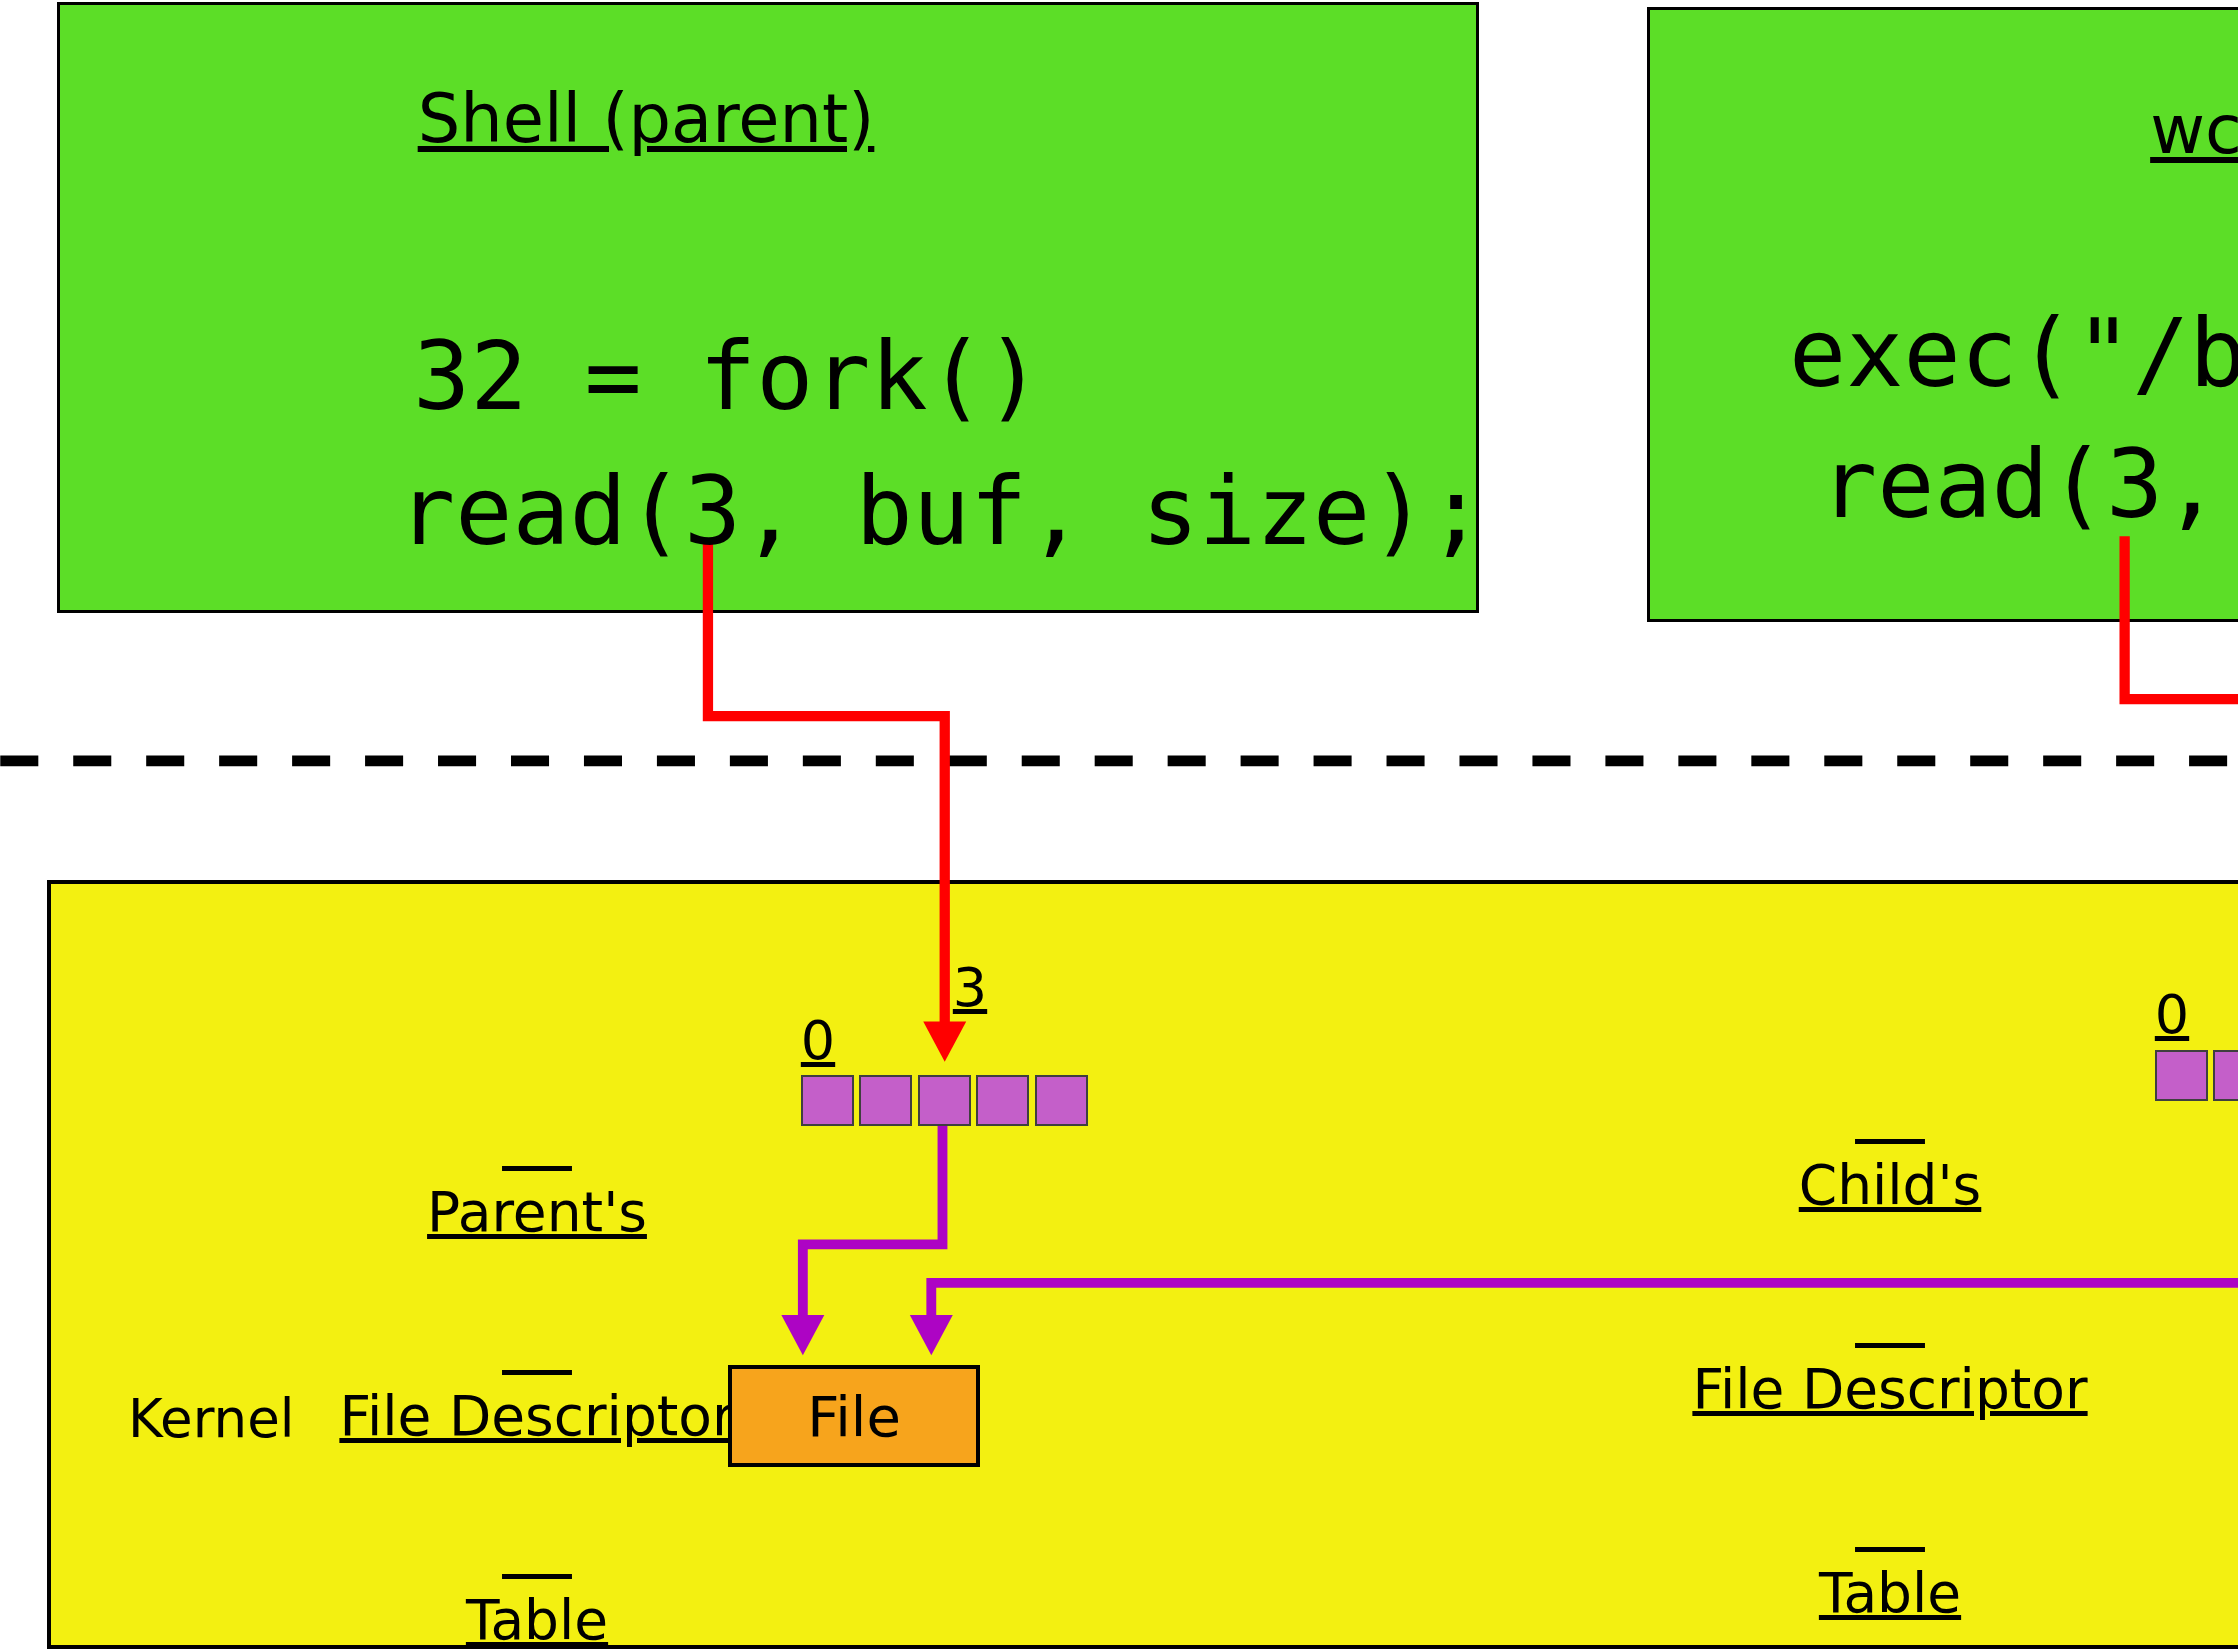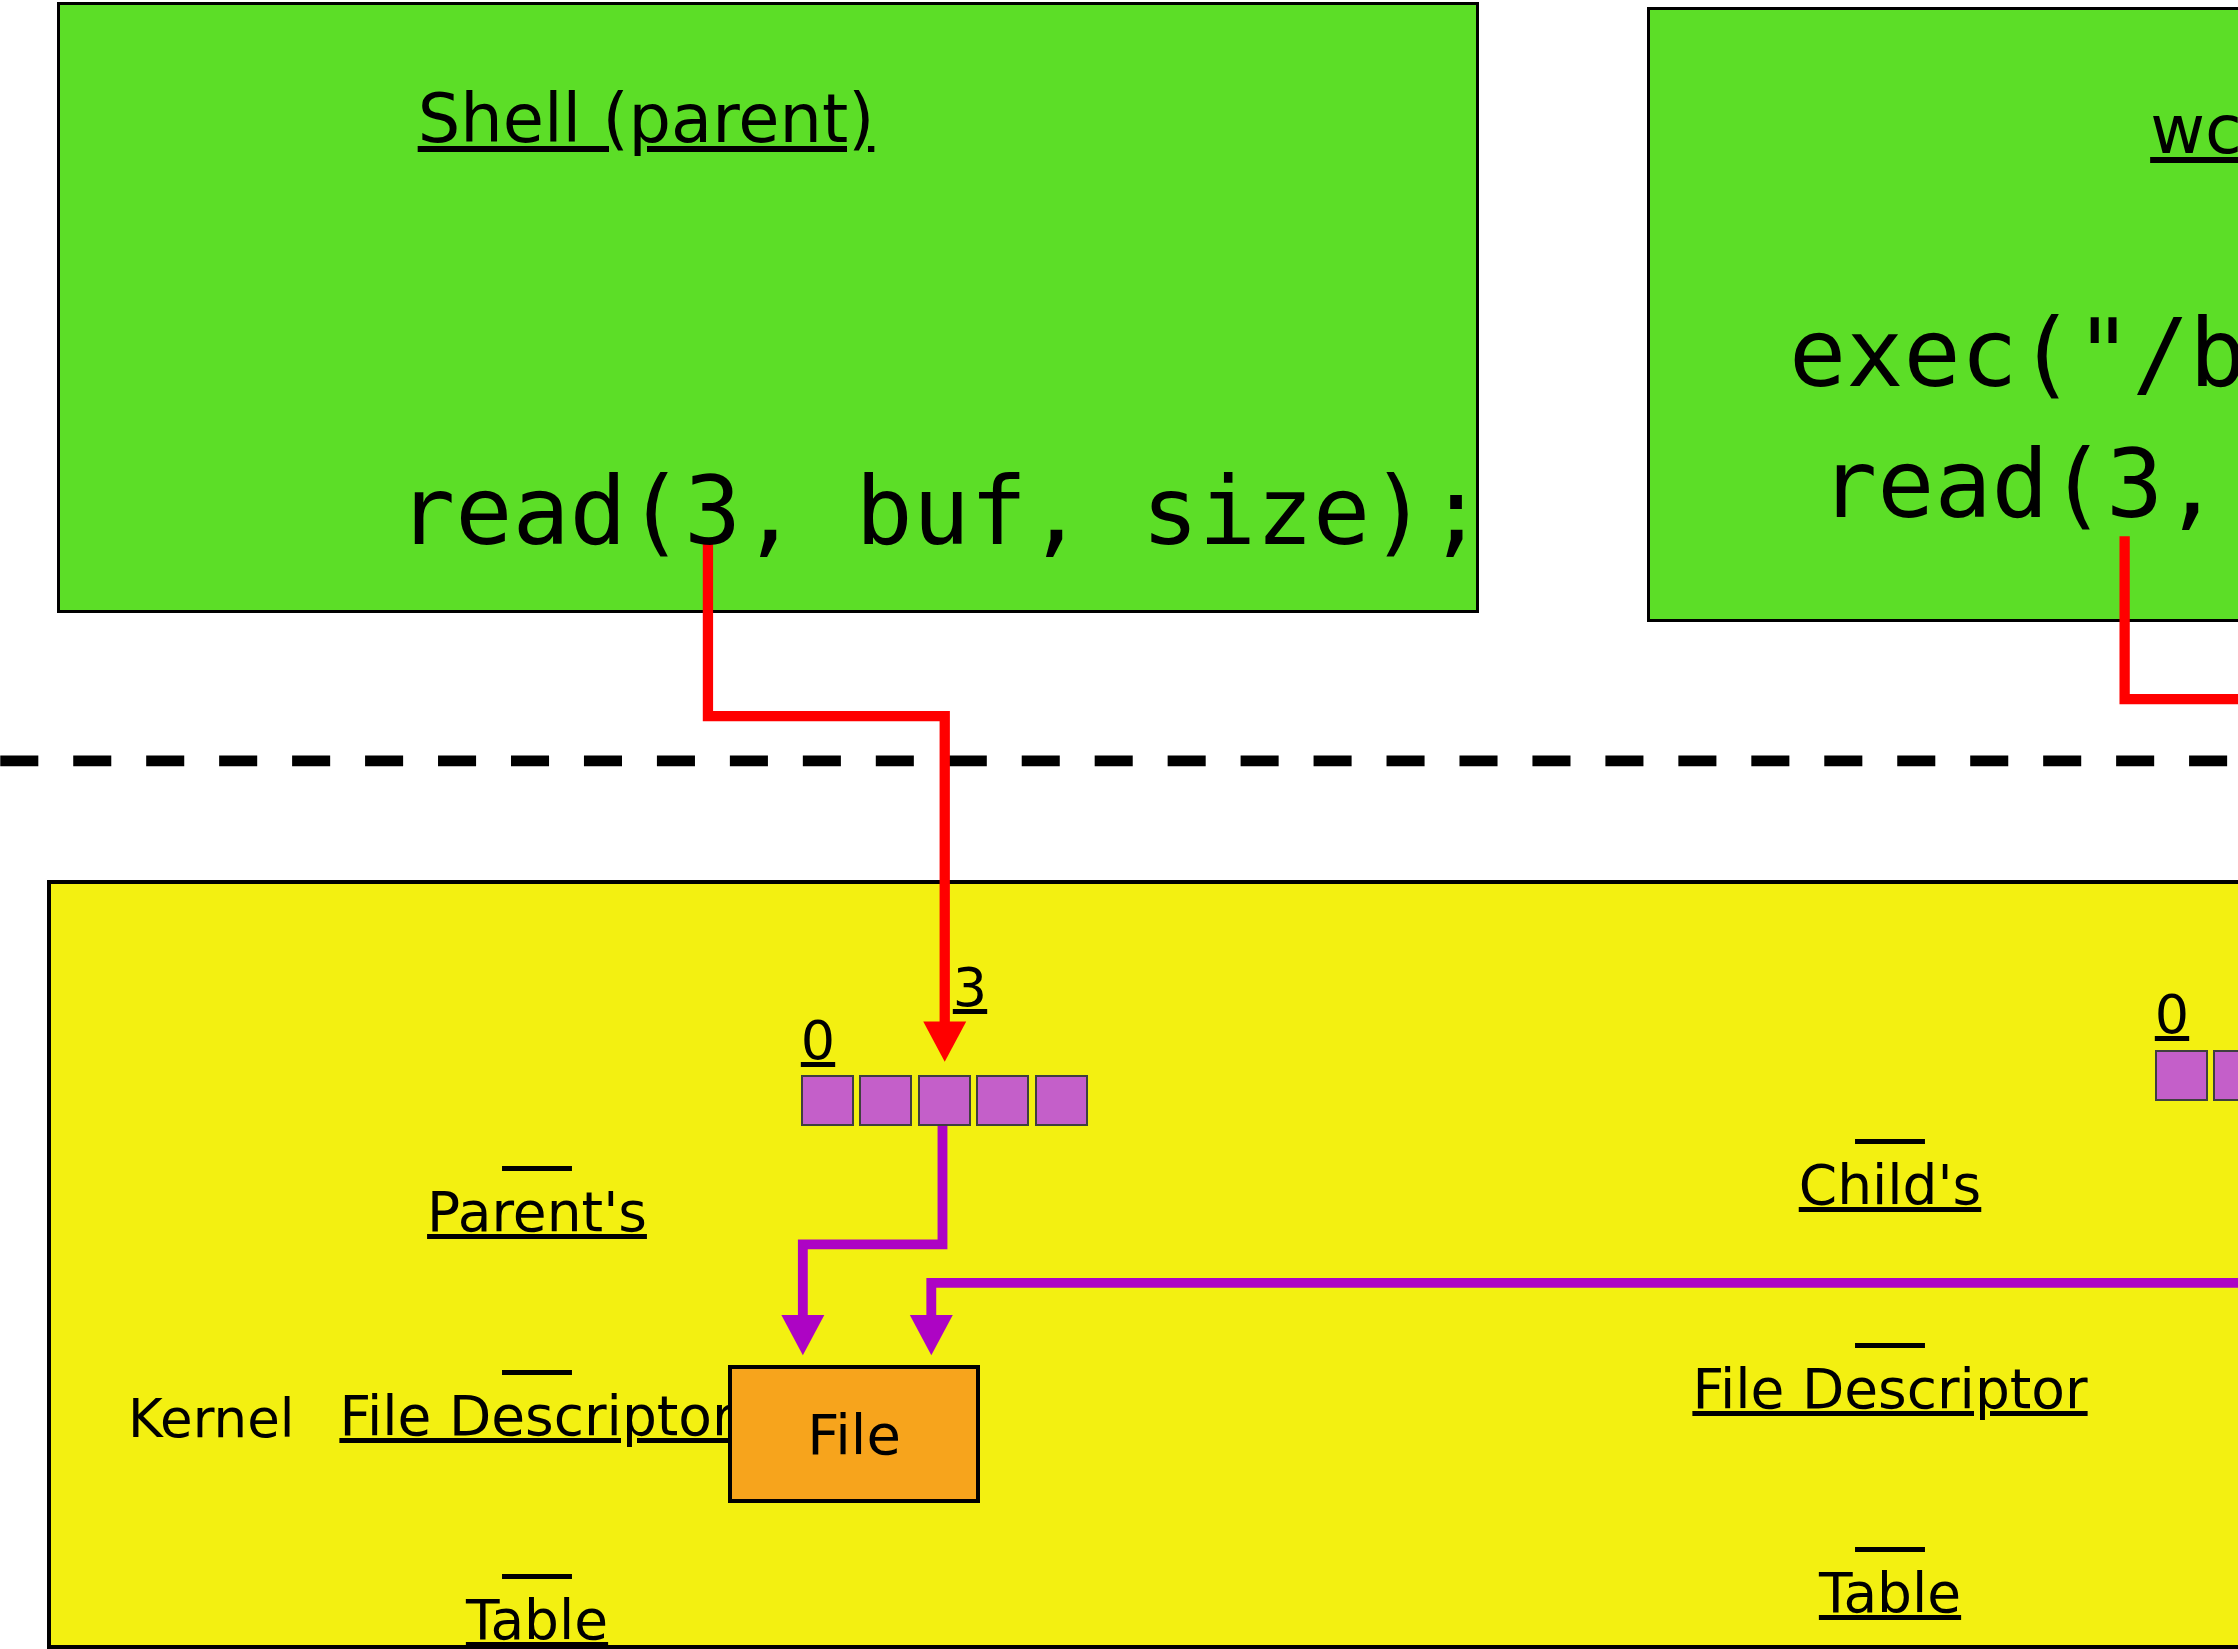--- a/index.html
+++ b/index.html
@@ -58,21 +58,21 @@
     font-size:55px;line-height:68px;white-space:pre;
   }
   .fd-index{
     position:absolute;
     font-size:54px;line-height:1;
   }
 
   
   .file-box{
     position:absolute;
-    left:728px;top:1365px;width:252px;height:138px;
+    left:728px;top:1365px;width:252px;height:102px;
     background:var(--file-box-orange,#f7a41c);
     border:4.5px solid var(--outline-black,#000);
     box-sizing:border-box;
     display:flex;align-items:center;justify-content:center;
     font-size:56px;
   }
 
   
   svg.connectors{position:absolute;left:0;top:0;}
   .line{fill:none;stroke-linejoin:miter;stroke-linecap:butt;}
@@ -102,20 +102,21 @@
     <polygon class="head red" points="5214,2240 5310,2240 5262,2330"></polygon>
 
     <path class="line purple" d="M2105 2514 V2780 H1793 V2945"></path>
     <polygon class="head purple" points="1745,2938 1841,2938 1793,3028"></polygon>
 
     <path class="line purple" d="M5275 2459 V2866 H2080 V2945"></path>
     <polygon class="head purple" points="2032,2938 2128,2938 2080,3028"></polygon>
   </svg>
 
   <div class="proc-title hcenter" style="left:646px;top:86px;">Shell (parent)</div>
+  <div class="code" style="left:413px;top:329px;">32 = fork()</div>
   <div class="code" style="left:398px;top:464px;">read(3, buf, size);</div>
 
   <div class="proc-title hcenter" style="left:2228px;top:97px;">wc -l</div>
   <div class="code" style="left:1789px;top:306px;">exec("/bin/wc", argv)</div>
   <div class="code" style="left:1820px;top:437px;">read(3, buf, size);</div>
 
   <div class="kernel-label">Kernel</div>
 
   <div class="fd-label hcenter" style="left:537px;top:1042px;">
     <span style="display:block">Parent's</span>

